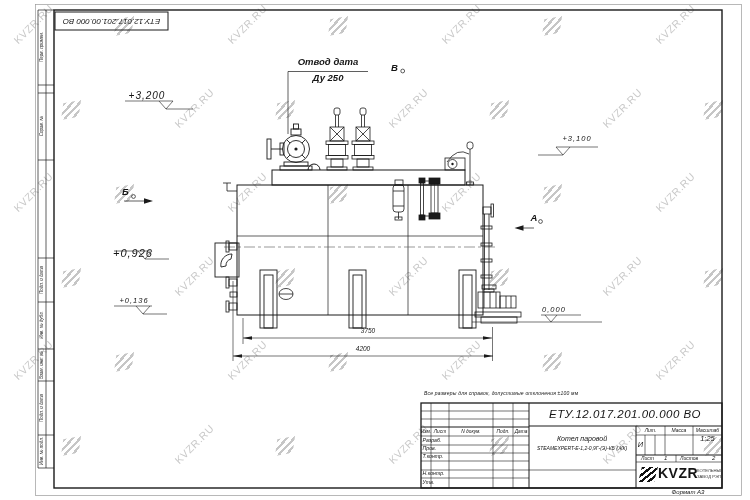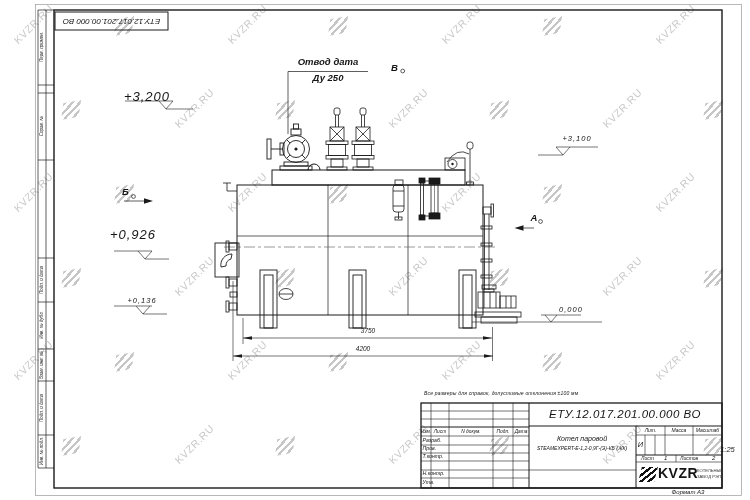--- a/index.html
+++ b/index.html
@@ -313,25 +313,25 @@
   <div class="vlabel" style="left:17px;top:404px;">Подп. и дата</div>
   <div class="vlabel" style="left:17px;top:447px;">Инв. № подл.</div>
 
   <div class="t c" style="left:328px;top:57px;font-size:9.5px;font-weight:600;">Отвод дата</div>
   <div class="t c" style="left:328px;top:73px;font-size:9.5px;font-weight:600;">Ду 250</div>
 
   <div class="t" style="left:122px;top:186.5px;font-size:9.5px;font-weight:600;">Б</div>
   <div class="t" style="left:391px;top:62.5px;font-size:9.5px;font-weight:600;">В</div>
   <div class="t" style="left:530.5px;top:212.5px;font-size:9.5px;font-weight:600;">А</div>
 
-  <div class="t c" style="left:147px;top:89.5px;font-size:13px;letter-spacing:1px;">+3,200</div>
+  <div class="t c" style="left:147px;top:89.5px;font-size:10px;letter-spacing:1px;">+3,200</div>
   <div class="t c" style="left:577px;top:135px;font-size:7.5px;letter-spacing:1px;">+3,100</div>
-  <div class="t c" style="left:133px;top:228px;font-size:13px;letter-spacing:1px;">+0,926</div>
-  <div class="t c" style="left:142px;top:296.5px;font-size:7.5px;letter-spacing:1px;">+0,136</div>
-  <div class="t c" style="left:571px;top:305.5px;font-size:7.5px;letter-spacing:1px;">0,000</div>
+  <div class="t c" style="left:133px;top:247px;font-size:11px;letter-spacing:1px;">+0,926</div>
+  <div class="t c" style="left:134px;top:296.5px;font-size:7.5px;letter-spacing:1px;">+0,136</div>
+  <div class="t c" style="left:554px;top:305.5px;font-size:7.5px;letter-spacing:1px;">0,000</div>
 
   <div class="t c" style="left:368px;top:326.5px;font-size:6.5px;">3750</div>
   <div class="t c" style="left:363px;top:344.5px;font-size:6.5px;">4200</div>
 
   <div class="t" style="left:424px;top:390.5px;font-size:5px;letter-spacing:.2px;">Все размеры для справок, допустимые отклонения ±100 мм</div>
 
   <div class="t c" style="left:625px;top:407.5px;font-size:11.5px;letter-spacing:.5px;">ЕТУ.12.017.201.00.000 ВО</div>
   <div class="t c" style="left:582px;top:435px;font-size:7px;">Котел паровой</div>
   <div class="t c" style="left:582px;top:445.5px;font-size:5px;">STEAMEXPERT-Е-1,2-0,9Г-(Э)-КБ (ЖК)</div>
 
@@ -344,21 +344,21 @@
   <div class="t" style="left:422.5px;top:437.5px;font-size:5.2px;">Разраб.</div>
   <div class="t" style="left:422.5px;top:446px;font-size:5.2px;">Пров.</div>
   <div class="t" style="left:422.5px;top:454px;font-size:5.2px;">Т.контр.</div>
   <div class="t" style="left:422.5px;top:470.8px;font-size:5.2px;">Н.контр.</div>
   <div class="t" style="left:422.5px;top:479.5px;font-size:5.2px;">Утв.</div>
 
   <div class="t c" style="left:650.5px;top:427.8px;font-size:5px;">Лит.</div>
   <div class="t c" style="left:679px;top:427.8px;font-size:5px;">Масса</div>
   <div class="t c" style="left:707.5px;top:427.8px;font-size:5px;">Масштаб</div>
   <div class="t c" style="left:640.5px;top:441px;font-size:7.5px;">И</div>
-  <div class="t c" style="left:707.5px;top:446px;font-size:7.5px;margin-left:20px;">1:25</div>
+  <div class="t c" style="left:707.5px;top:435px;font-size:7.5px;">1:25</div>
 
   <div class="t" style="left:641px;top:455.8px;font-size:5px;">Лист</div>
   <div class="t" style="left:664px;top:455.2px;font-size:6px;">1</div>
   <div class="t" style="left:680px;top:455.8px;font-size:5px;">Листов</div>
   <div class="t" style="left:712px;top:455.2px;font-size:6px;">2</div>
 
   <div class="brandlogo"></div>
   <div class="t" style="left:658px;top:465.5px;font-size:14px;font-weight:700;font-style:normal;letter-spacing:.5px;">KVZR</div>
   <div class="t" style="left:697px;top:469px;font-size:4.2px;font-style:normal;color:#333;">КОТЕЛЬНЫЙ</div>
   <div class="t" style="left:697px;top:475px;font-size:4.2px;font-style:normal;color:#333;">ЗАВОД РЭП</div>

